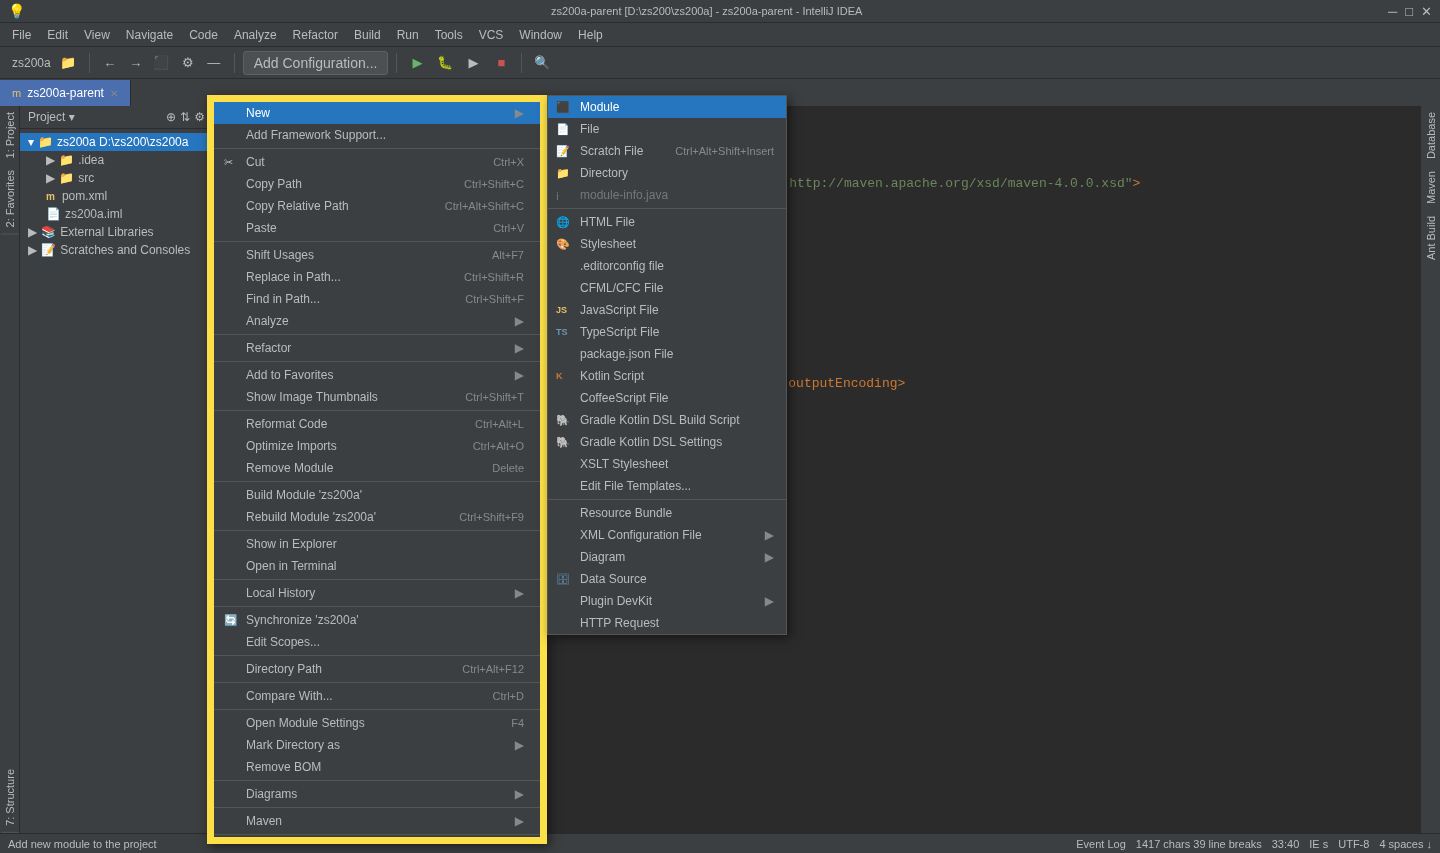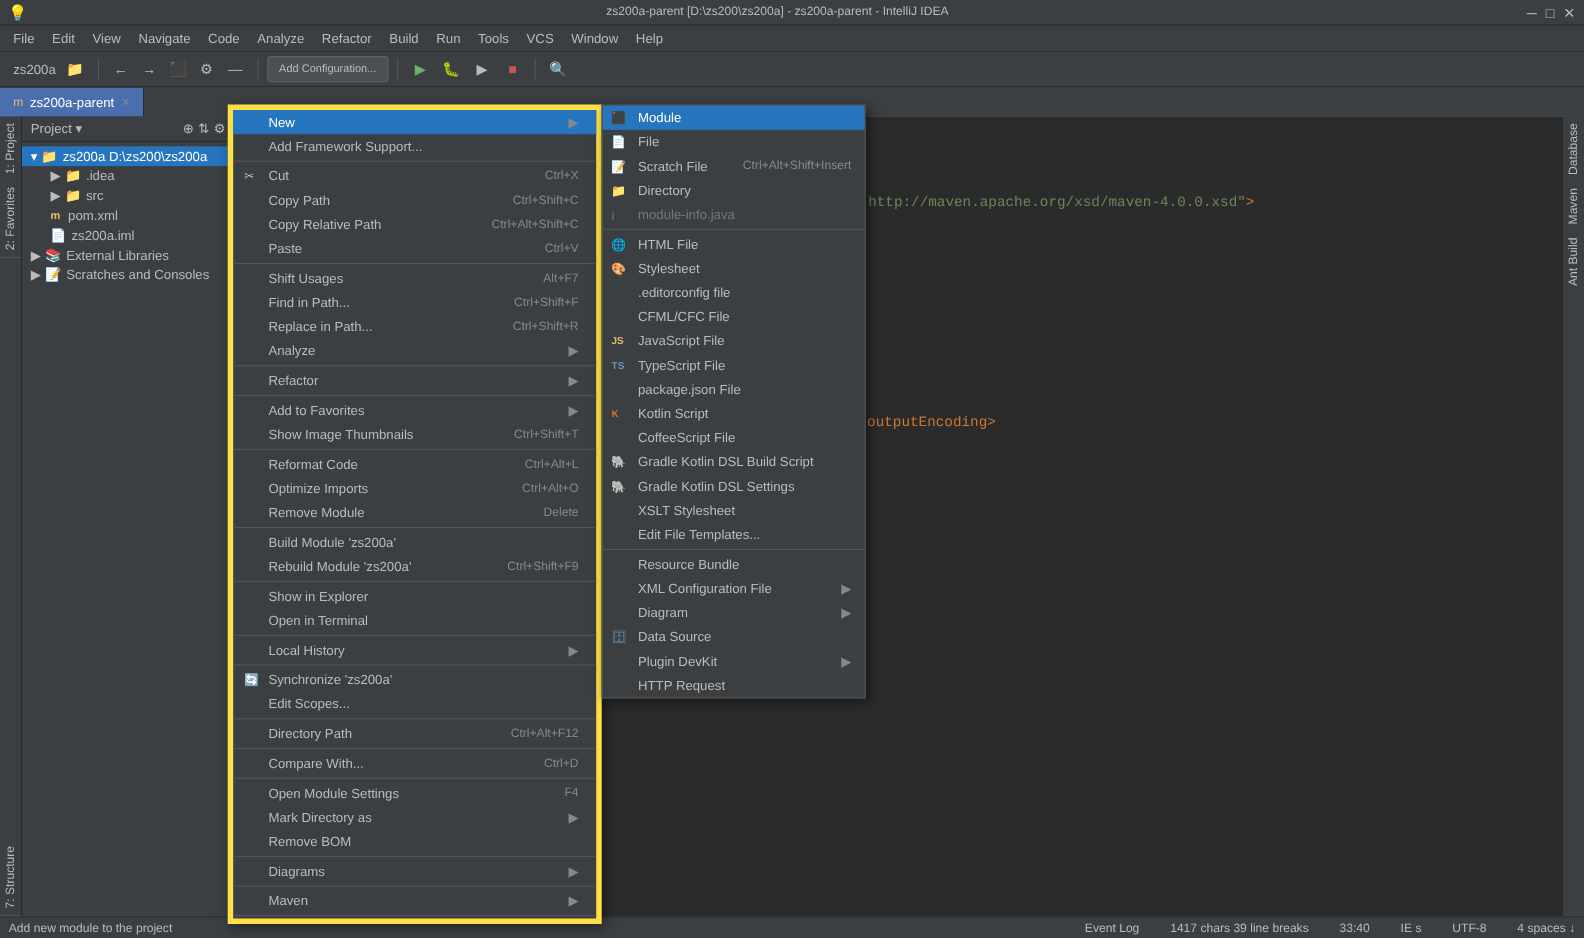--- a/index.html
+++ b/index.html
@@ -62,21 +62,21 @@
       cursor: pointer; border-radius: 2px; color: #BBBBBB; font-size: 13px;
     }
     .toolbar-separator { width: 1px; height: 20px; background: #555; margin: 0 4px; }
     .toolbar-config-btn {
       background: #4C5052;
       border: 1px solid #606060;
       color: #BBBBBB;
       padding: 2px 10px;
       border-radius: 3px;
       cursor: pointer;
-      font-size: 10px;
+      font-size: 14px;
       height: 24px;
     }
 
     
     #tab-bar {
       background: #3C3F41;
       height: 28px;
       display: flex;
       align-items: flex-end;
       border-top: 1px solid #2B2B2B;
@@ -148,21 +148,21 @@
       font-size: 13px;
       line-height: 20px;
     }
 
     
     #context-menu {
       position: absolute;
       left: 207px;
       top: 95px;
       background: #3C3F41;
-      border: 5px solid #fde047;
+      border: 7px solid #fde047;
       box-shadow: 3px 3px 10px rgba(0,0,0,0.5);
       z-index: 100;
       min-width: 340px;
       color: #BBBBBB;
       font-size: 12px;
     }
     .ctx-item {
       padding: 4px 16px 4px 32px;
       cursor: pointer;
       display: flex;
@@ -440,26 +440,26 @@
   <div class="ctx-item">
     <span>Paste</span>
     <span class="ctx-shortcut">Ctrl+V</span>
   </div>
   <div class="ctx-separator"></div>
   <div class="ctx-item">
     <span>Shift Usages</span>
     <span class="ctx-shortcut">Alt+F7</span>
   </div>
   <div class="ctx-item">
+    <span>Replace in Path...</span>
+    <span class="ctx-shortcut">Ctrl+Shift+R</span>
+  </div>
+  <div class="ctx-item">
     <span>Find in Path...</span>
     <span class="ctx-shortcut">Ctrl+Shift+F</span>
-  </div>
-  <div class="ctx-item">
-    <span>Replace in Path...</span>
-    <span class="ctx-shortcut">Ctrl+Shift+R</span>
   </div>
   <div class="ctx-item">
     <span>Analyze</span>
     <span class="ctx-arrow">▶</span>
   </div>
   <div class="ctx-separator"></div>
   <div class="ctx-item">
     <span>Refactor</span>
     <span class="ctx-arrow">▶</span>
   </div>
@@ -638,21 +638,21 @@
     <span>Plugin DevKit</span>
     <span class="sub-arrow">▶</span>
   </div>
   <div class="sub-item">
     <span>HTTP Request</span>
   </div>
 </div>
 
 <div id="status-bar">
   <span>Add new module to the project</span>
-  <div style="display:flex; gap:28px; align-items:center;">
+  <div style="display:flex; gap:10px; align-items:center;">
     <span style="cursor:pointer;">Event Log</span>
     <span>1417 chars  39 line breaks</span>
     <span>33:40</span>
     <span>IE s</span>
     <span>UTF-8</span>
     <span>4 spaces ↓</span>
   </div>
 </div>
 
 </body></html>

